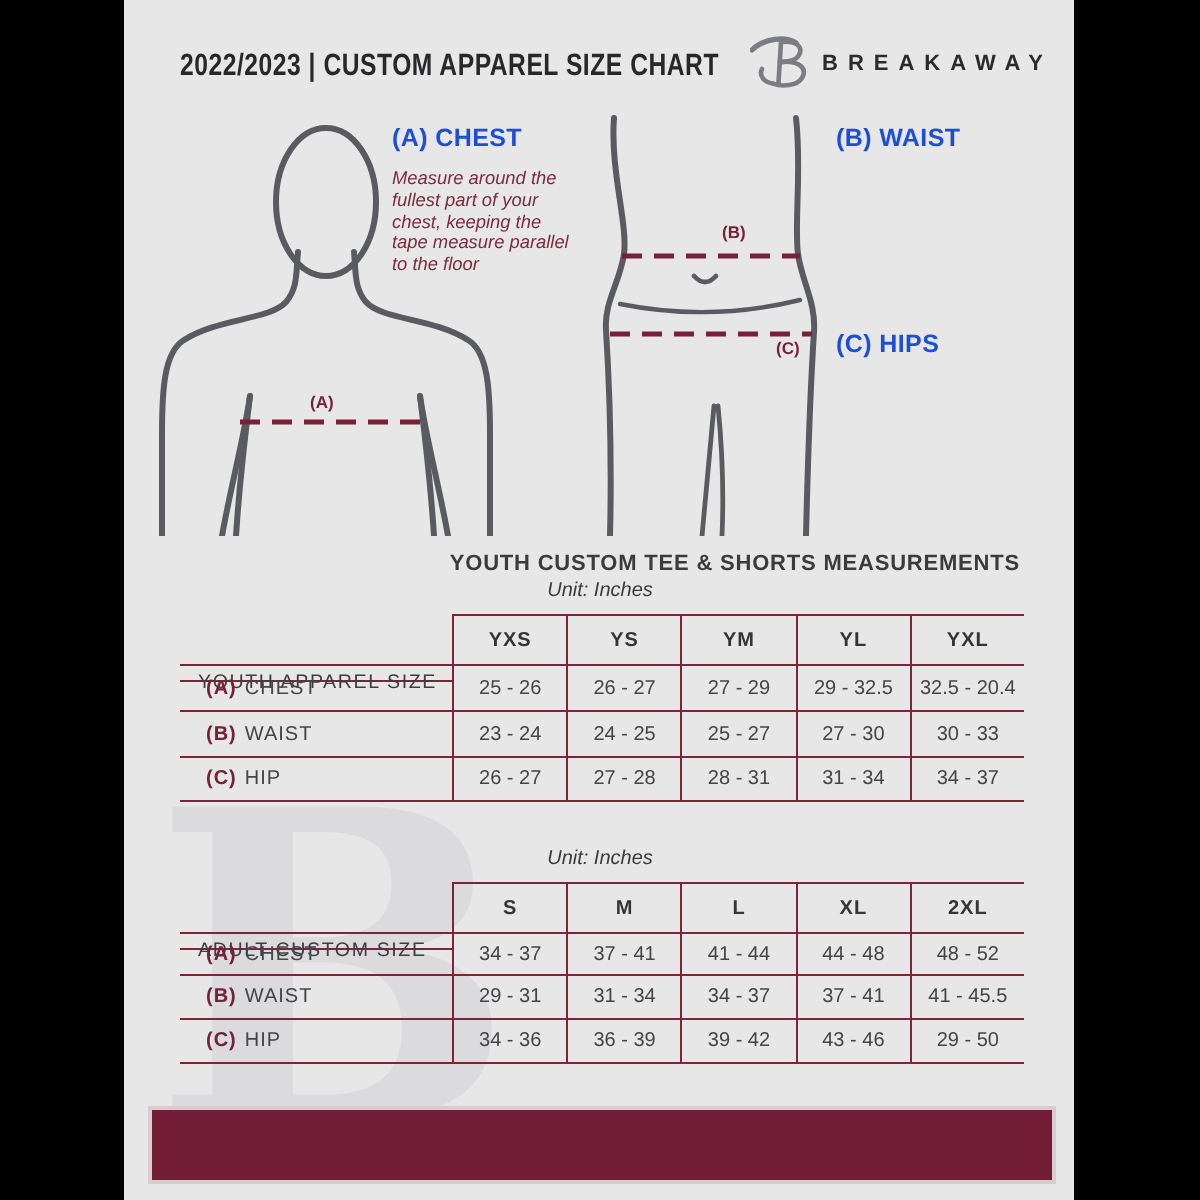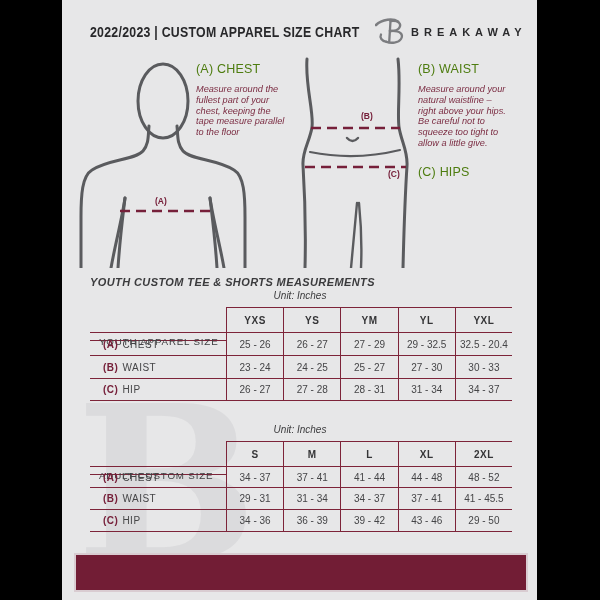--- a/index.html
+++ b/index.html
@@ -9,28 +9,28 @@
            background:#e7e7e8;overflow:hidden;}
   
   .header-title{position:absolute;left:28px;top:23px;font-size:14px;font-weight:bold;
                 color:#28282a;letter-spacing:.3px;white-space:nowrap;
                 transform:scale(.88,1.1);transform-origin:0 0;}
   .logo-svg{position:absolute;left:313px;top:15px;}
   .brand{position:absolute;left:349px;top:26px;font-size:11px;font-weight:bold;
          letter-spacing:5px;color:#2b2b2d;white-space:nowrap;}
   
   .fig{position:absolute;}
-  .guide-heading{position:absolute;font-size:12.5px;font-weight:normal;color:#4d7c0f;
+  .guide-heading{position:absolute;font-size:12.5px;font-weight:bold;color:#1d4ed8;
                  letter-spacing:.2px;white-space:nowrap;}
   .guide-body{position:absolute;font-size:9.2px;font-style:italic;color:#7b2c42;
               line-height:10.8px;white-space:pre-line;}
   .marker{position:absolute;font-size:8.5px;font-weight:bold;color:#76203a;}
   
-  .section-title{position:absolute;left:28px;width:420px;text-align:left;
-                 font-size:11px;font-weight:bold;color:#3b3b3d;letter-spacing:.4px;font-style:italic;}
+  .section-title{position:absolute;left:28px;width:420px;text-align:right;
+                 font-size:11px;font-weight:bold;color:#3b3b3d;letter-spacing:.4px;}
   .section-unit{position:absolute;left:28px;width:420px;text-align:center;
                 font-size:10px;font-style:italic;color:#3b3b3d;}
   .size-table{position:absolute;left:28px;width:422px;display:grid;
               grid-template-columns:136px repeat(5,1fr);}
   .cell{border-top:1.5px solid #7d2439;display:flex;align-items:center;
         justify-content:center;font-size:10px;color:#454547;}
   .cell.rowlab{justify-content:flex-start;padding-left:13px;letter-spacing:.5px;}
   .cell.lhead{justify-content:flex-start;padding-left:9px;font-size:9.8px;
               letter-spacing:.8px;color:#3d3d3f;margin-top:33px;}
   .cell.shead{font-weight:bold;color:#353537;letter-spacing:.5px;}
@@ -94,26 +94,20 @@
   <div class="marker" style="left:326px;top:169px;">(C)</div>
 
   <div class="guide-heading" style="left:134px;top:62px;">(A) CHEST</div>
   <div class="guide-body" style="left:134px;top:84px;width:112px;">Measure around the
 fullest part of your
 chest, keeping the
 tape measure parallel
 to the floor</div>
 
   <div class="guide-heading" style="left:356px;top:62px;">(B) WAIST</div>
-  <div class="guide-body" style="left:356px;top:84px;width:118px;">Measure around your
-natural waistline –
-right above your hips.
-Be careful not to
-squeeze too tight to
-allow a little give.</div>
 
   <div class="guide-heading" style="left:356px;top:165px;">(C) HIPS</div>
 
   <div class="section-title" style="top:276px;">YOUTH CUSTOM TEE &amp; SHORTS MEASUREMENTS</div>
   <div class="section-unit" style="top:290px;">Unit: Inches</div>
 
   <div class="size-table" style="top:307px;grid-template-rows:25px 23px 23px 23px;">
     <div class="cell lhead">YOUTH APPAREL SIZE</div>
     <div class="cell shead vline">YXS</div>
     <div class="cell shead vline">YS</div>

